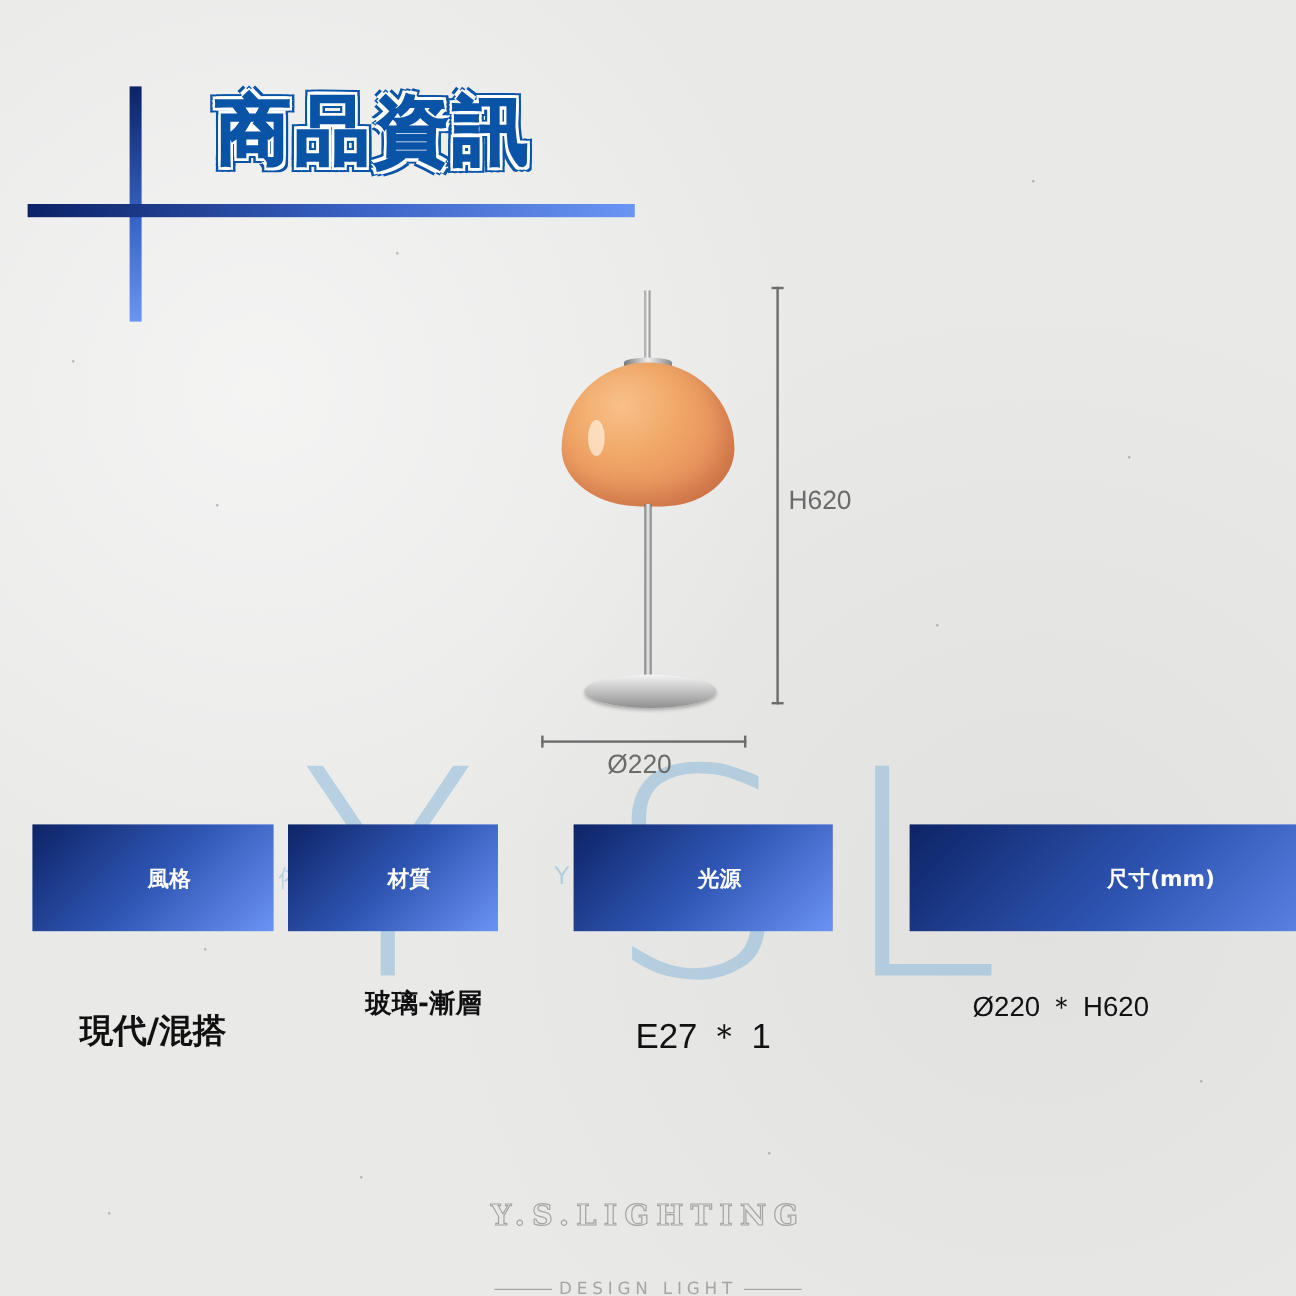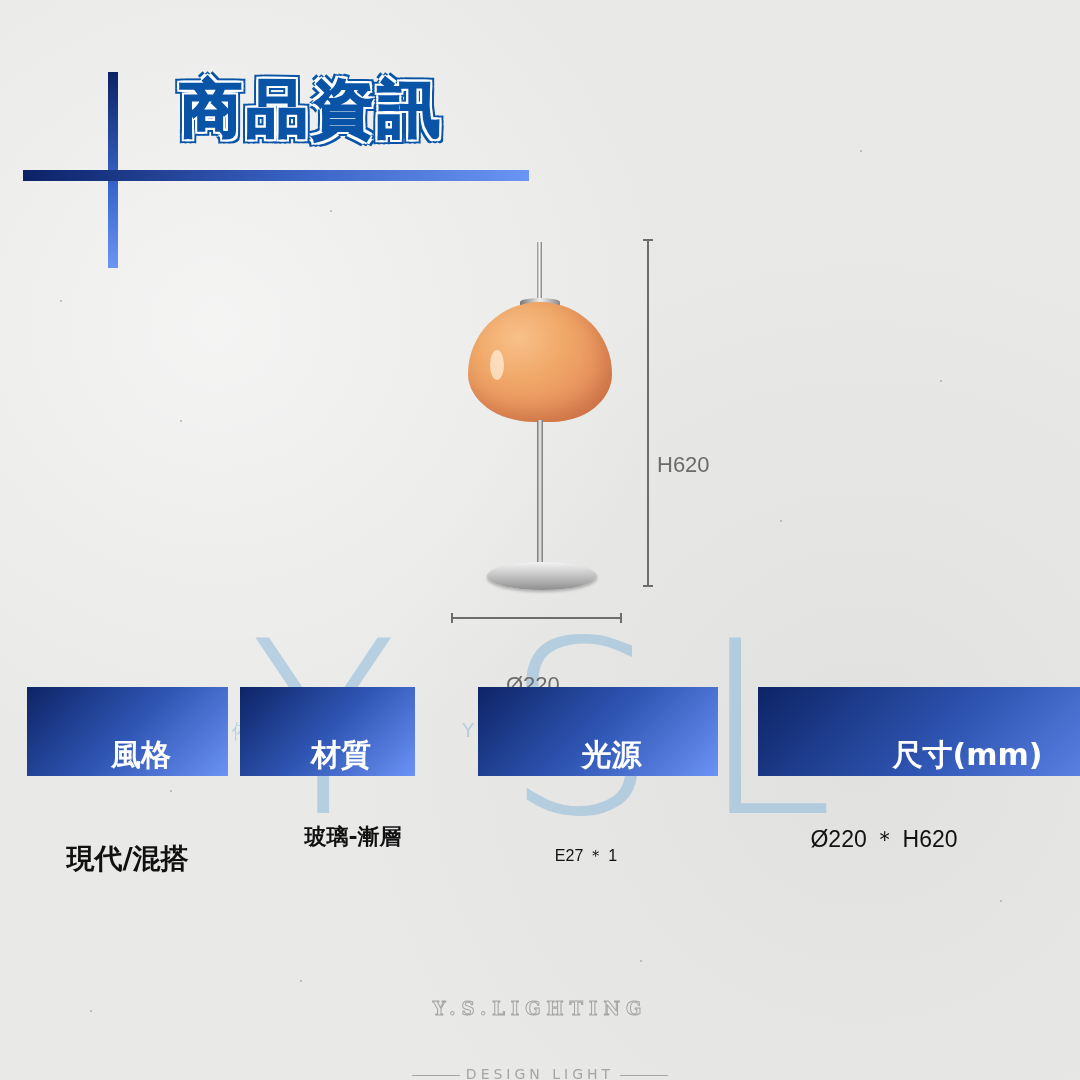--- a/index.html
+++ b/index.html
@@ -53,33 +53,33 @@
     .base { position: absolute; left: 47px; top: 322px; width: 110px; height: 28px; border-radius: 50%;
       background: linear-gradient(to bottom, #f4f4f4, #bdbdbd 55%, #8f8f8f); box-shadow: 0 2px 3px rgba(0,0,0,.25); }
 
     
     .dim-v { position: absolute; left: 647px; top: 239px; width: 2px; height: 348px; background: #6d6d6d; }
     .dim-v::before, .dim-v::after { content: ""; position: absolute; left: -4px; width: 10px; height: 2px; background: #6d6d6d; }
     .dim-v::before { top: 0; } .dim-v::after { bottom: 0; }
     .dim-h { position: absolute; left: 451px; top: 617px; width: 171px; height: 2px; background: #6d6d6d; }
     .dim-h::before, .dim-h::after { content: ""; position: absolute; top: -4px; width: 2px; height: 10px; background: #6d6d6d; }
     .dim-h::before { left: 0; } .dim-h::after { right: 0; }
-    .dim-label { position: absolute; font-family: "Liberation Sans", sans-serif; font-size: 22px; color: #6b6b6b; margin-top: 48px; }
+    .dim-label { position: absolute; font-family: "Liberation Sans", sans-serif; font-size: 22px; color: #6b6b6b; }
 
     
-    .hdr { position: absolute; top: 687px; height: 89px; display: flex; align-items: flex-end; justify-content: center;
-      color: #fff; font-size: 30px; font-weight: bold;
+    .hdr { position: absolute; top: 687px; height: 89px; display: flex; align-items: center; justify-content: center;
+      color: #fff; font-size: 18px; font-weight: bold;
       background: linear-gradient(135deg, #0d2466 0%, #2f55b3 50%, #6b93f5 100%); padding-left: 27px; }
     .val { position: absolute; text-align: center; color: #111; line-height: 1.35; }
     .val-bold { font-weight: bold; }
     .val-plain { font-family: "Liberation Sans", sans-serif; }
 
     
     .brand { position: absolute; left: 0; width: 1080px; text-align: center; top: 998px;
-      font-family: "DejaVu Serif", serif; font-weight: bold; font-size: 18px; letter-spacing: 6px;
+      font-family: "DejaVu Serif", serif; font-weight: bold; font-size: 24px; letter-spacing: 6px;
       color: transparent; -webkit-text-stroke: 1px #a5a5a5; }
     .tagline { position: absolute; left: 0; width: 1080px; text-align: center; top: 1038px;
       font-family: "DejaVu Sans", sans-serif; font-size: 14px; letter-spacing: 4px; color: #a5a5a5; margin-top: 28px; }
     .tagline .dash { display: inline-block; width: 48px; height: 1px; background: #a5a5a5; vertical-align: middle; margin: 0 6px; }
   </style>
 </head>
 <body>
 
 <div>
   <span class="speck" style="left:60px;top:300px"></span>
@@ -120,32 +120,32 @@
 <div class="dim-label" style="left:657px;top:404px">H620</div>
 <div class="dim-h"></div>
 <div class="dim-label" style="left:506px;top:624px">Ø220</div>
 
 <div class="hdr" style="left:27px;width:201px">
   <span>風格</span>
 </div>
 <div class="hdr" style="left:240px;width:175px">
   <span>材質</span>
 </div>
-<div class="hdr" style="left:478px;width:240px">
+<div class="hdr" style="left:478px;width:216px">
   <span>光源</span>
 </div>
 <div class="hdr" style="left:758px;width:392px">
   <span>尺寸(mm)</span>
 </div>
 
 <div class="val val-bold" style="left:27px;width:201px;top:840px;font-size:28px">現代/混搭</div>
 <div class="val val-bold" style="left:248px;width:210px;top:822px;font-size:22px">
   <div>玻璃-漸層</div>
 </div>
-<div class="val val-plain" style="left:478px;width:216px;top:845px;font-size:16px">E27 ＊ 1</div>
+<div class="val val-plain" style="left:478px;width:216px;top:845px;font-size:29px">E27 ＊ 1</div>
 <div class="val val-plain" style="left:715px;width:338px;top:824px;font-size:23px">
   <div>Ø220 ＊ H620</div>
 </div>
 
 <div class="brand">Y.S.LIGHTING</div>
 <div class="tagline">
   <span class="dash"></span><span>DESIGN LIGHT</span><span class="dash"></span>
 </div>
 
 </body></html>

